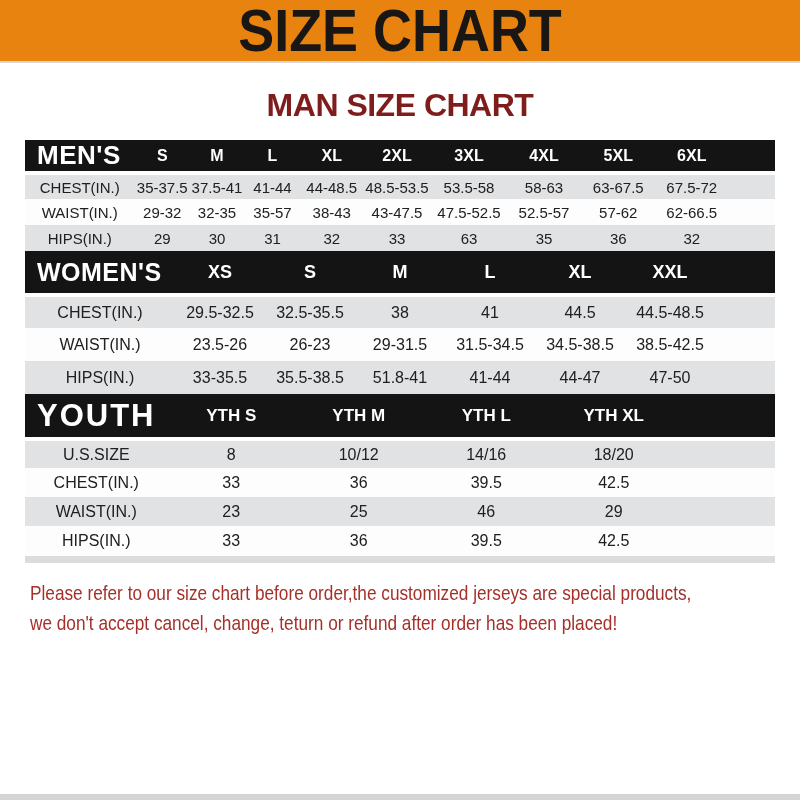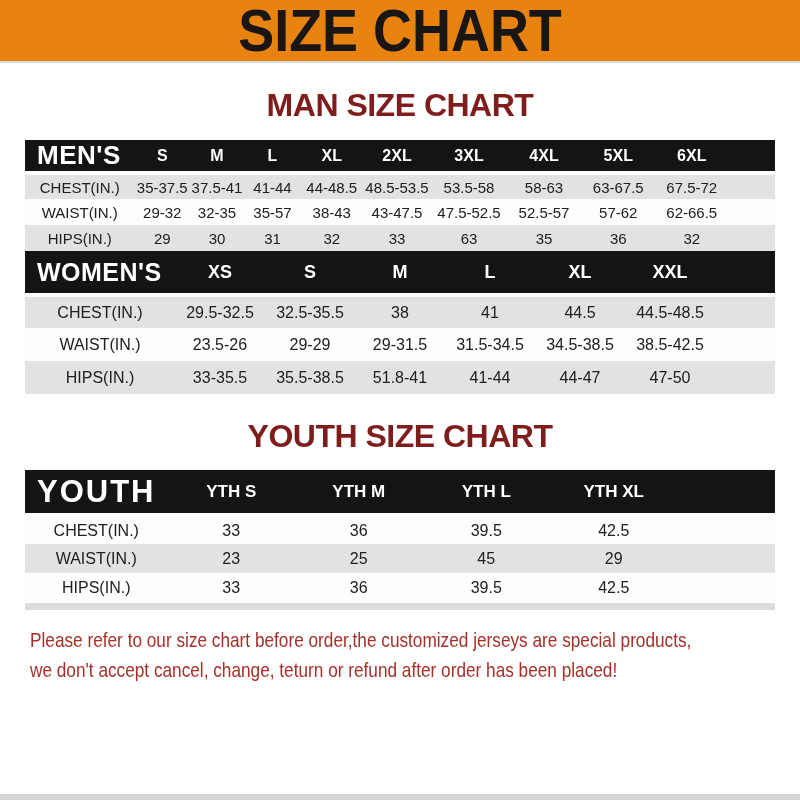--- a/index.html
+++ b/index.html
@@ -192,21 +192,21 @@
             <td class="size-cell">32.5-35.5</td>
             <td class="size-cell">38</td>
             <td class="size-cell">41</td>
             <td class="size-cell">44.5</td>
             <td class="size-cell">44.5-48.5</td>
             <td class="spacer"></td>
           </tr>
           <tr class="stripe-white">
             <td class="row-label">WAIST(IN.)</td>
             <td class="size-cell">23.5-26</td>
-            <td class="size-cell">29-29</td>
+            <td class="size-cell">26-23</td>
             <td class="size-cell">29-31.5</td>
             <td class="size-cell">31.5-34.5</td>
             <td class="size-cell">34.5-38.5</td>
             <td class="size-cell">38.5-42.5</td>
             <td class="spacer"></td>
           </tr>
           <tr class="stripe-gray">
             <td class="row-label">HIPS(IN.)</td>
             <td class="size-cell">33-35.5</td>
             <td class="size-cell">35.5-38.5</td>
@@ -214,54 +214,61 @@
             <td class="size-cell">41-44</td>
             <td class="size-cell">44-47</td>
             <td class="size-cell">47-50</td>
             <td class="spacer"></td>
           </tr>
         </tbody>
     </table>
   </section>
 
   <section class="chart-section section-youth">
-    <h2>YOUTH SIZE CHART</h2>
     <table class="size-table">
       <colgroup>
           <col style="width: 19%;">
           <col style="width: 17%;">
           <col style="width: 17%;">
           <col style="width: 17%;">
           <col style="width: 17%;">
           <col style="width: 13%;">
         </colgroup>
       <thead>
         <tr>
             <th class="head-label">YOUTH</th>
             <th class="size-col">YTH S</th>
             <th class="size-col">YTH M</th>
             <th class="size-col">YTH L</th>
             <th class="size-col">YTH XL</th>
             <th class="spacer"></th>
           </tr>
       </thead>
       <tbody>
+          <tr class="stripe-gray">
+            <td class="row-label">U.S.SIZE</td>
+            <td class="size-cell">8</td>
+            <td class="size-cell">10/12</td>
+            <td class="size-cell">14/16</td>
+            <td class="size-cell">18/20</td>
+            <td class="spacer"></td>
+          </tr>
           <tr class="stripe-white">
             <td class="row-label">CHEST(IN.)</td>
             <td class="size-cell">33</td>
             <td class="size-cell">36</td>
             <td class="size-cell">39.5</td>
             <td class="size-cell">42.5</td>
             <td class="spacer"></td>
           </tr>
           <tr class="stripe-gray">
             <td class="row-label">WAIST(IN.)</td>
             <td class="size-cell">23</td>
             <td class="size-cell">25</td>
-            <td class="size-cell">45</td>
+            <td class="size-cell">46</td>
             <td class="size-cell">29</td>
             <td class="spacer"></td>
           </tr>
           <tr class="stripe-white">
             <td class="row-label">HIPS(IN.)</td>
             <td class="size-cell">33</td>
             <td class="size-cell">36</td>
             <td class="size-cell">39.5</td>
             <td class="size-cell">42.5</td>
             <td class="spacer"></td>

